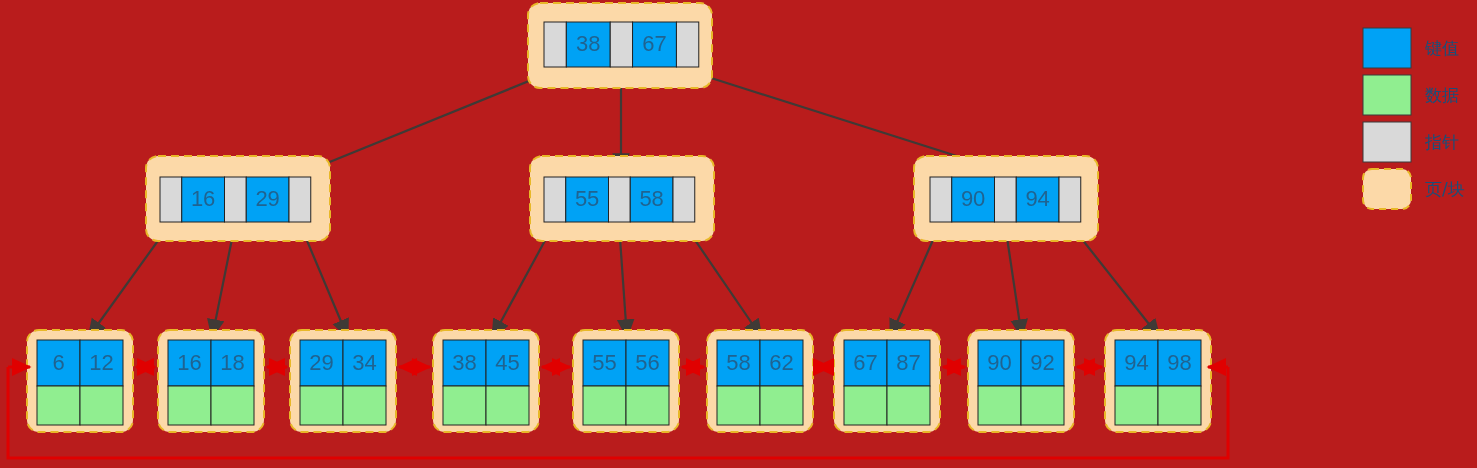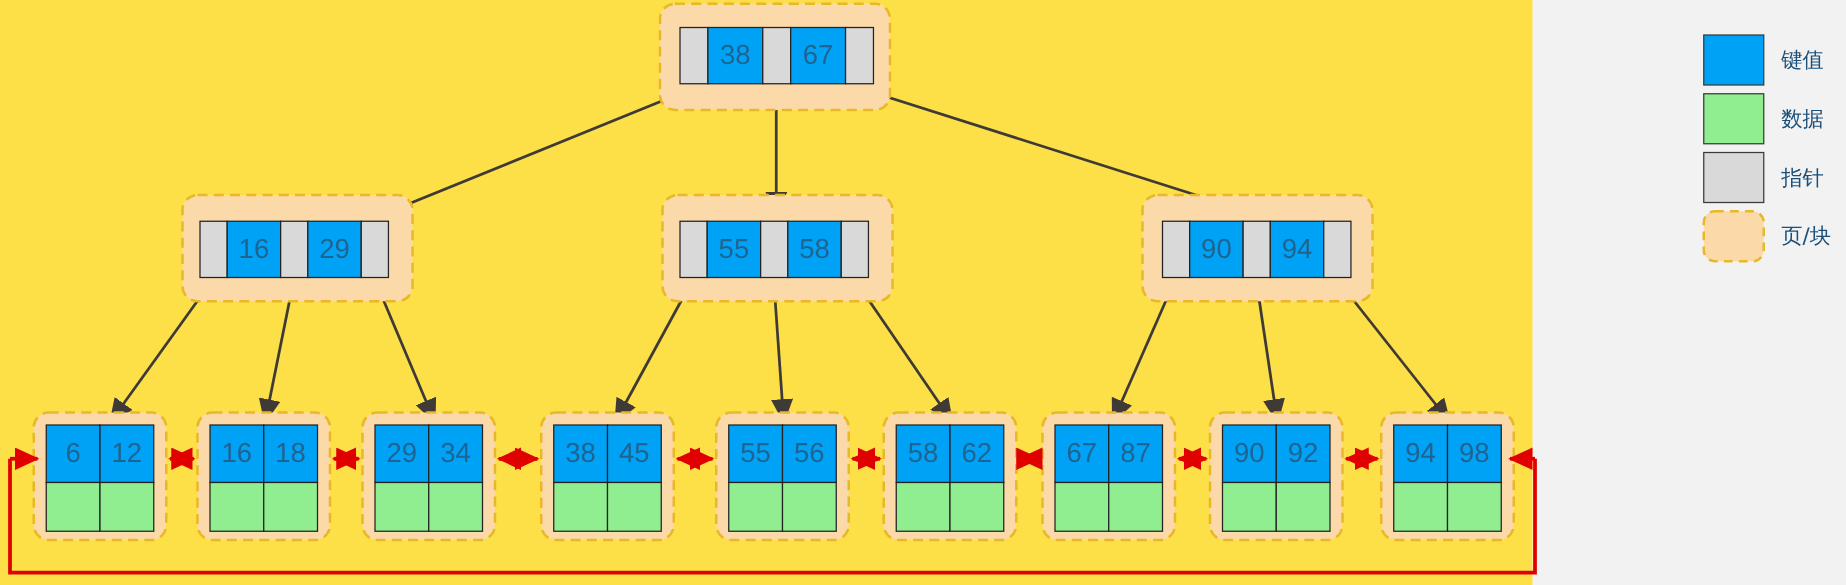--- a/index.html
+++ b/index.html
@@ -8,23 +8,23 @@
     background: #f2f2f2;
   }
   body {
     width: 1477px;
     height: 468px;
     overflow: hidden;
     font-family: "Liberation Sans", sans-serif;
   }
   #stage {
     position: relative;
-    width: 1226px;
+    width: 1477px;
     height: 468px;
-    background: #fde047;
+    background: #b91c1c;
   }
   svg#diagram {
     position: absolute;
     left: 0;
     top: 0;
     width: 1477px;
     height: 468px;
     display: block;
   }
   .node-text {

